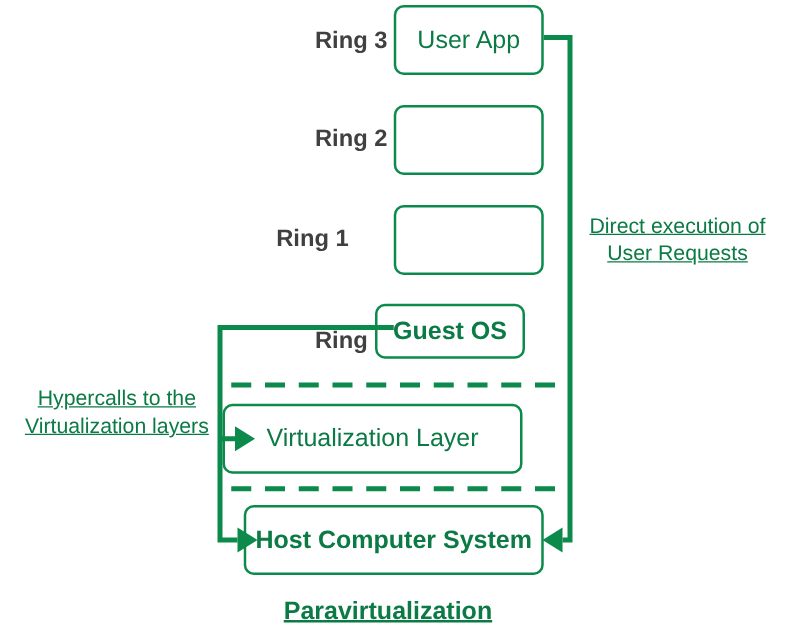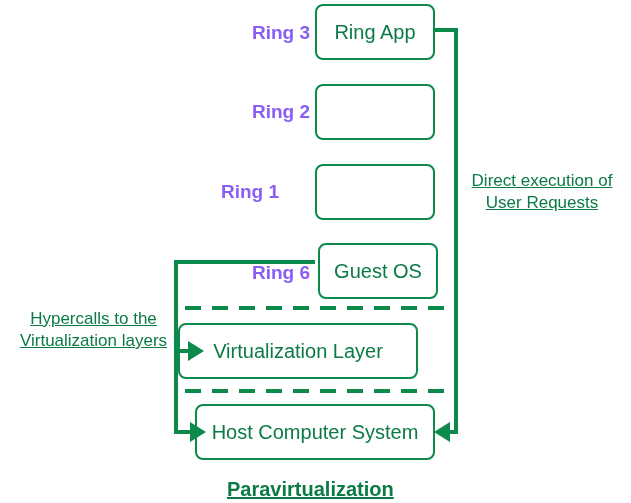--- a/index.html
+++ b/index.html
@@ -28,21 +28,21 @@
     align-items: center;
     justify-content: center;
     font-size: 20px;
     color: #0b7a45;
     box-sizing: border-box;
   }
   .ring-label {
     position: absolute;
     font-size: 19px;
     font-weight: bold;
-    color: #8b5cf6;
+    color: #404040;
     text-align: right;
     white-space: nowrap;
   }
   .svg-layer {
     position: absolute;
     left: 0;
     top: 0;
     width: 631px;
     height: 503px;
     pointer-events: none;
@@ -69,36 +69,36 @@
 <body>
 
 <div id="root">
 
   <div class="ring-label" style="left:190px; top:22px; width:120px;">Ring 3</div>
   <div class="ring-label" style="left:190px; top:101px; width:120px;">Ring 2</div>
   <div class="ring-label" style="left:190px; top:181px; width:120px;text-align:center;">Ring 1</div>
   <div class="ring-label" style="left:190px; top:262px; width:120px;">Ring 6</div>
 
   <div class="box" style="left:315px; top:4px; width:120px; height:56px;">
-    <span>Ring App</span>
+    <span>User App</span>
   </div>
   <div class="box" style="left:315px; top:84px; width:120px; height:56px;">
     <span></span>
   </div>
   <div class="box" style="left:315px; top:164px; width:120px; height:56px;">
     <span></span>
   </div>
-  <div class="box" style="left:318px; top:243px; width:120px; height:56px;">
+  <div class="box" style="left:300px; top:243px; width:120px; height:44px;font-weight:bold;">
     <span>Guest OS</span>
   </div>
 
   <div class="box" style="left:178px; top:323px; width:240px; height:56px;">
     <span>Virtualization Layer</span>
   </div>
-  <div class="box" style="left:195px; top:404px; width:240px; height:56px;">
+  <div class="box" style="left:195px; top:404px; width:240px; height:56px;font-weight:bold;">
     <span>Host Computer System</span>
   </div>
 
   <svg class="svg-layer" viewBox="0 0 631 503">
 
     <line x1="185" y1="308" x2="445" y2="308" stroke="#0b8a4b" stroke-width="4" stroke-dasharray="16 11"></line>
 
     <line x1="185" y1="391" x2="445" y2="391" stroke="#0b8a4b" stroke-width="4" stroke-dasharray="16 11"></line>
 
     <path d="M 435 30 L 456 30 L 456 432 L 450 432" fill="none" stroke="#0b8a4b" stroke-width="4" stroke-linecap="butt" stroke-linejoin="miter"></path>

